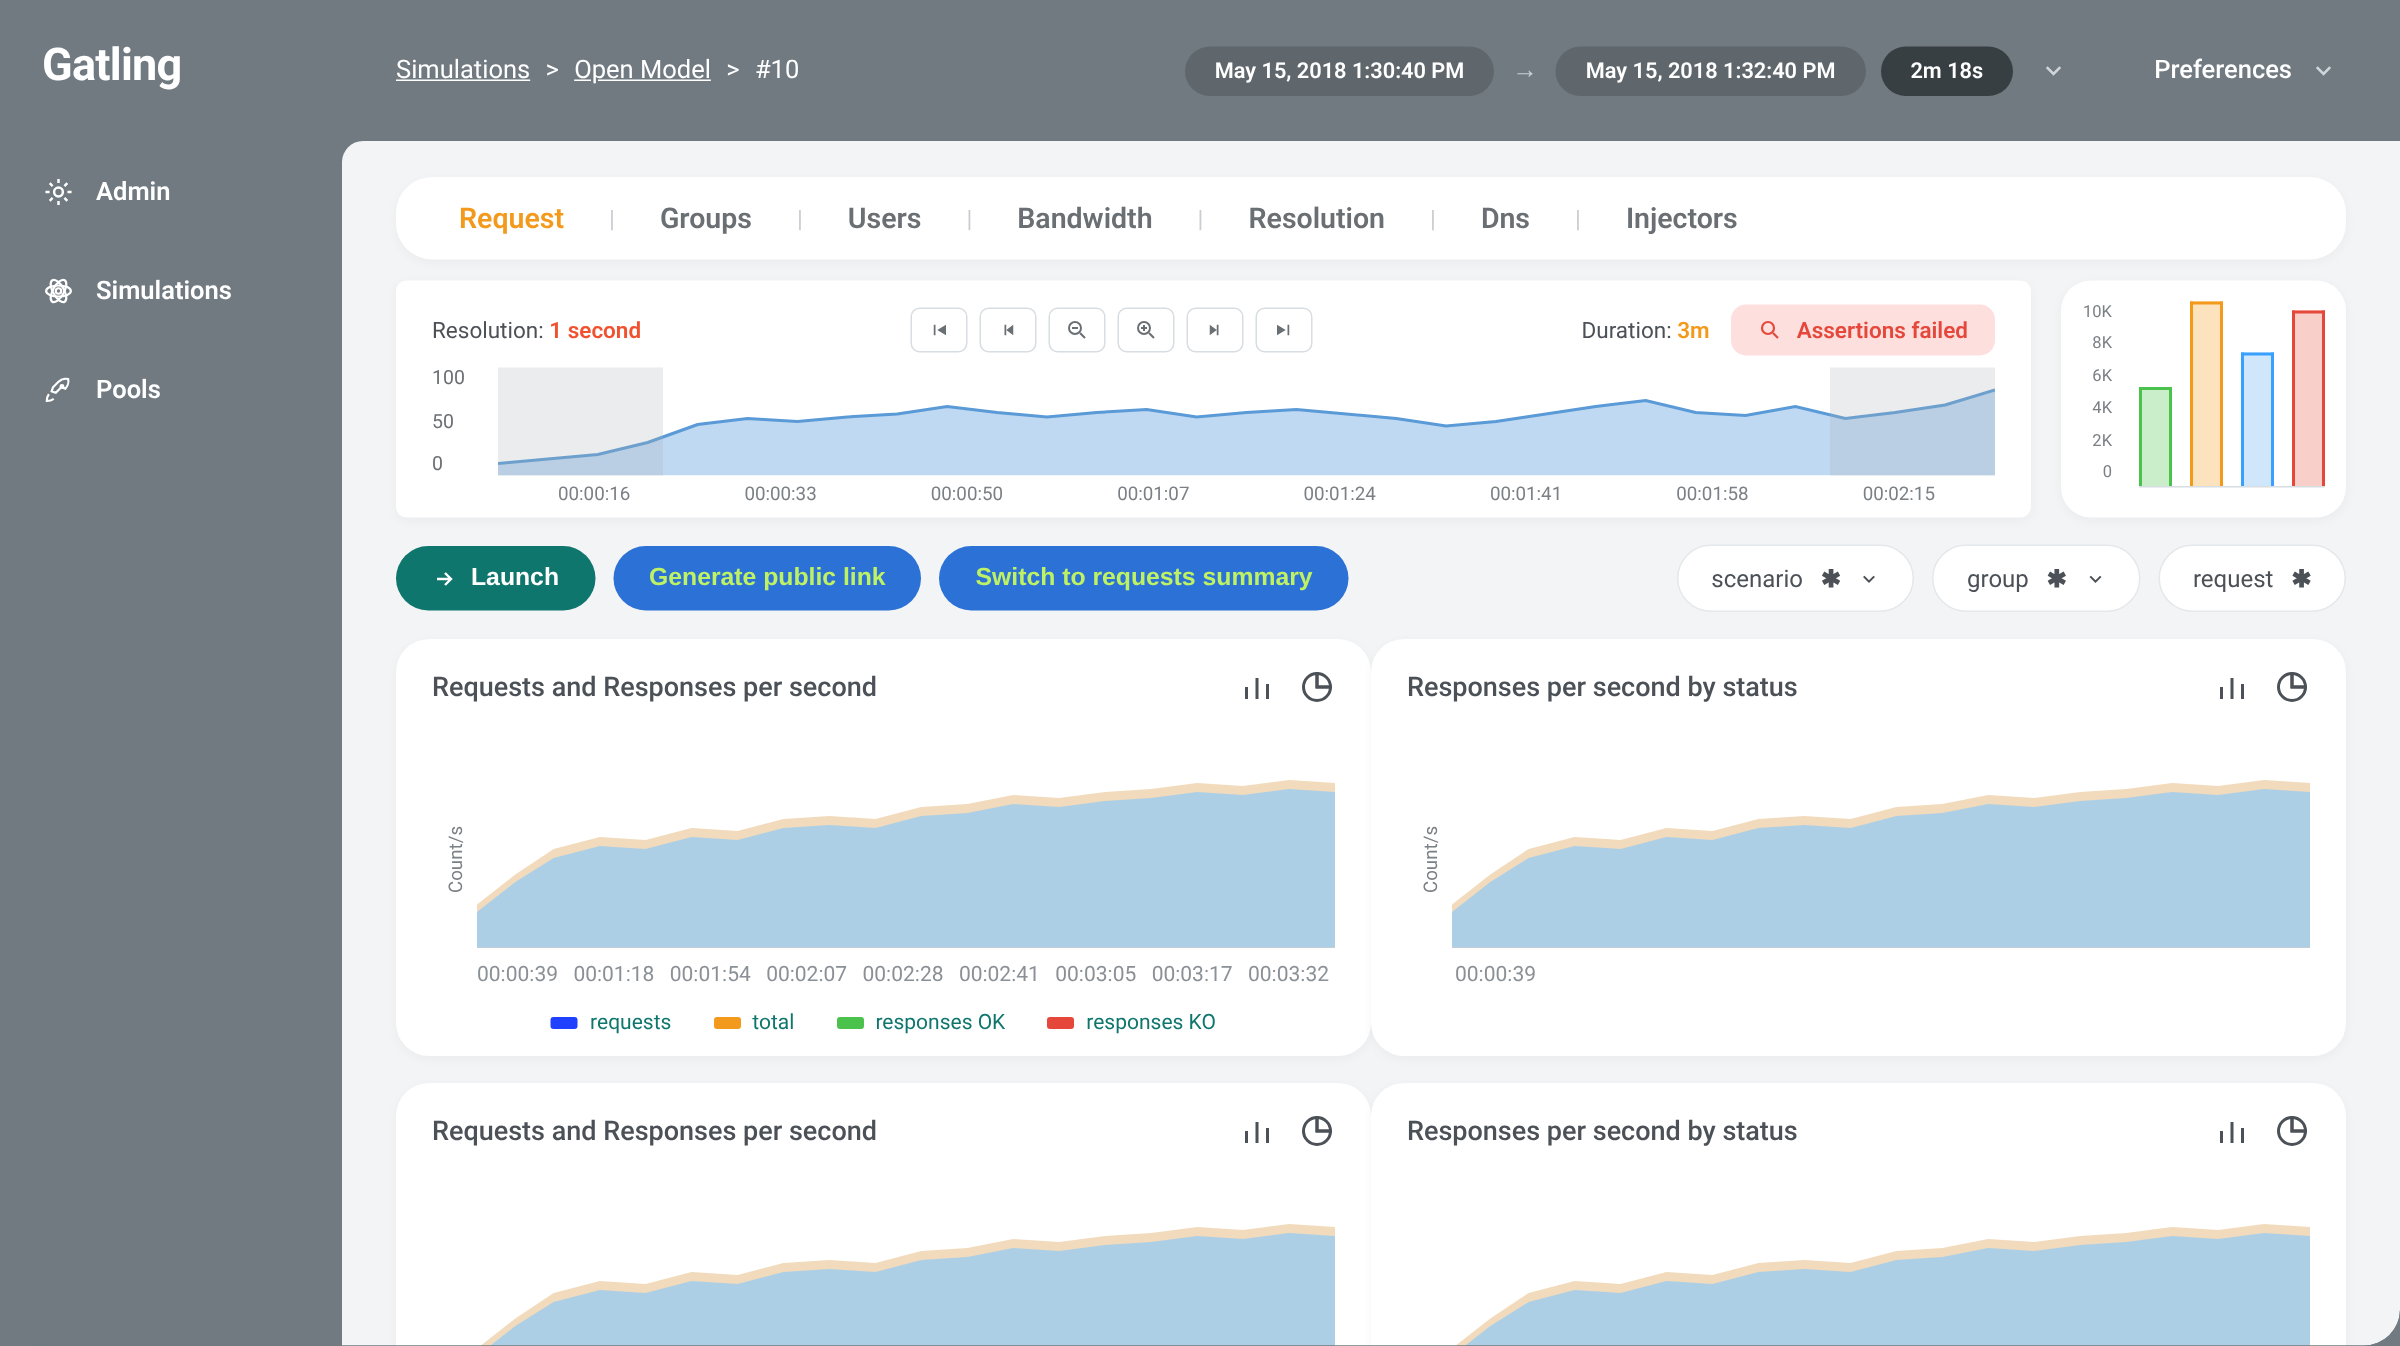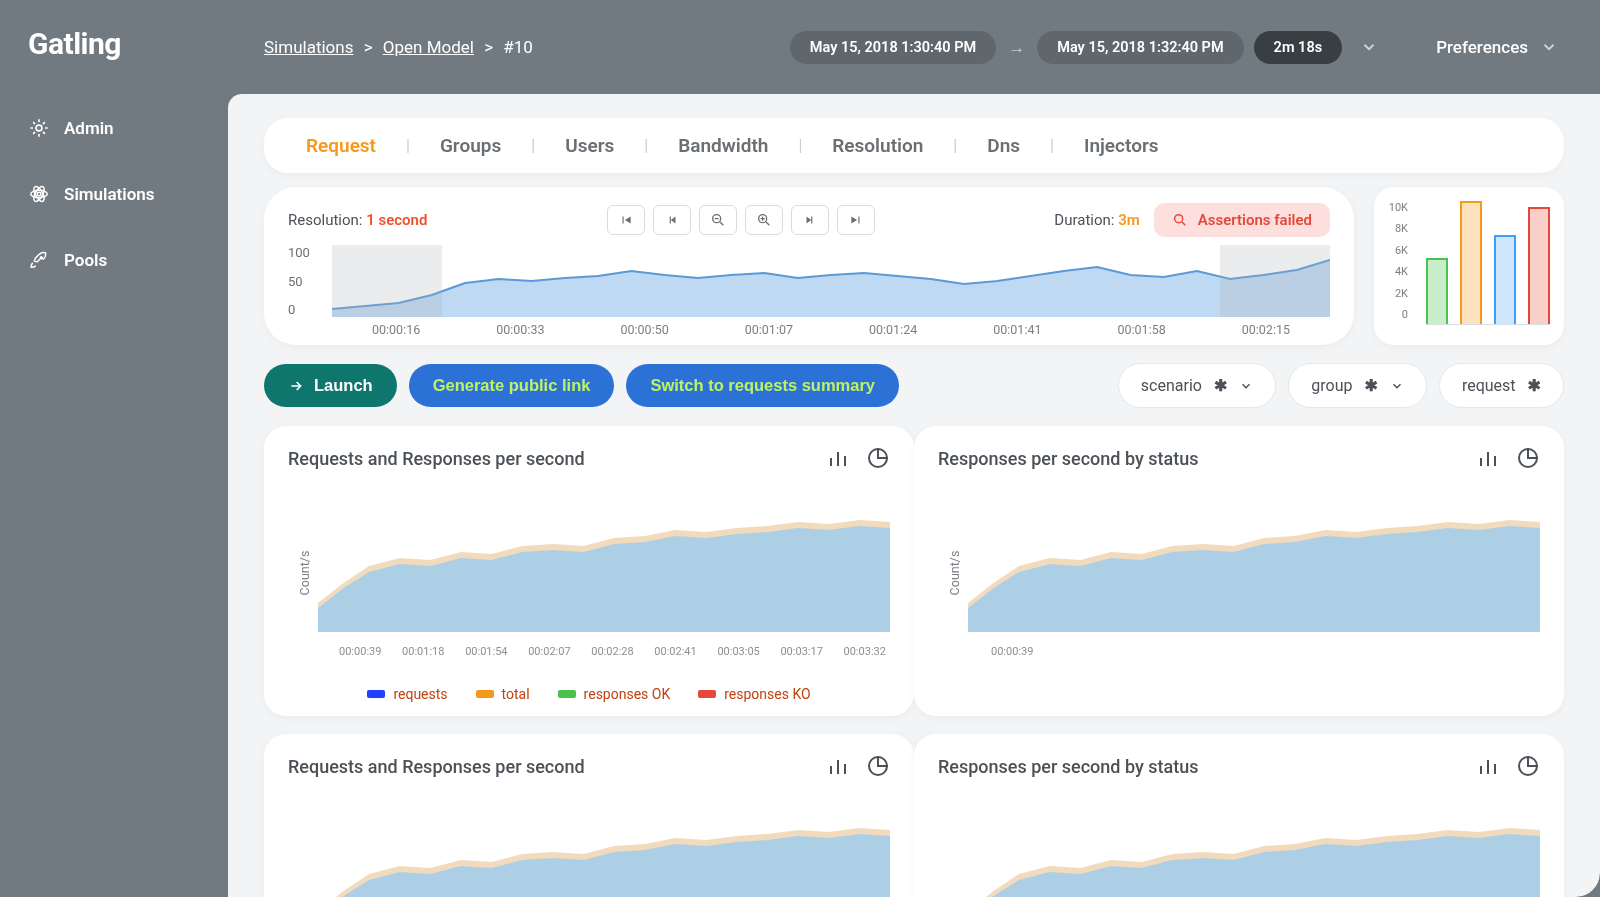--- a/index.html
+++ b/index.html
@@ -82,21 +82,21 @@
   font-weight: 600;
   cursor: pointer;
   padding: 0 10px;
 }
 .tab.active { color: #f39a1c; }
 .tab-sep { color: #c9ced2; margin: 0 20px; }
 .timeline-row { display: flex; gap: 20px; margin-top: 14px; }
 .timeline-card {
   flex: 1;
   background: #fff;
-  border-radius: 32px;
+  border-radius: 7px;
   box-shadow: 0 2px 8px rgba(0,0,0,0.04);
   padding: 16px 24px 8px;
 }
 .tl-top { display: flex; align-items: center; }
 .tl-res { font-size: 15px; color: #4b5157; }
 .tl-res .val { color: #f0522f; font-weight: 600; }
 .tl-controls { margin: 0 auto; display: flex; gap: 8px; }
 .tl-btn {
   width: 38px; height: 30px;
   border: 1px solid #d8dde1;
@@ -167,23 +167,23 @@
 }
 .chart-head { display: flex; align-items: center; }
 .chart-title { font-size: 18px; color: #4b5157; font-weight: 500; }
 .chart-head-icons { margin-left: auto; display: flex; gap: 16px; color: #6a6f74; cursor: pointer; }
 .chart-body { position: relative; height: 170px; margin-top: 18px; }
 .ylabel {
   position: absolute; left: -6px; top: 50%; transform: translateY(-50%) rotate(-90deg);
   font-size: 12.5px; color: #7a8085;
 }
 .ac-plot { position: absolute; left: 30px; right: 0; top: 0; bottom: 26px; }
-.ac-x { position: absolute; left: 47px; right: 0; bottom: 0; display: flex; justify-content: space-between; font-size: 11px; color: #8a9095; padding: 0 4px; }
+.ac-x { position: absolute; left: 26px; right: 0; bottom: 0; display: flex; justify-content: space-between; font-size: 14px; color: #8a9095; padding: 0 4px; }
 .ac-x.single { justify-content: flex-start; padding-left: 6px; }
-.legend { display: flex; justify-content: center; gap: 28px; margin-top: 28px; font-size: 14px; color: #c2410c; }
+.legend { display: flex; justify-content: center; gap: 28px; margin-top: 16px; font-size: 14px; color: #0f766e; }
 .legend-item { display: flex; align-items: center; gap: 8px; }
 .swatch { width: 18px; height: 8px; border-radius: 2px; }
 svg { display: block; }
 </style>
 </head>
 <body>
 
 <div class="app">
   <div class="sidebar">
     <div class="logo">Gatling</div>

